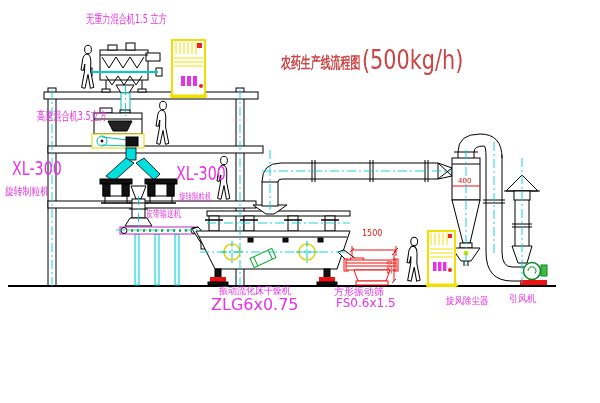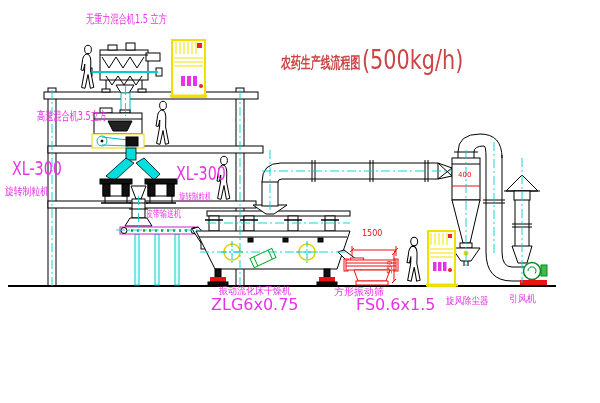--- a/index.html
+++ b/index.html
@@ -314,22 +314,22 @@
 <div class="lbl mag" style="left:5px;top:186px;font-size:11px;transform:scaleX(0.8);">旋转制粒机</div>
 <div class="lbl mag" style="left:176px;top:164px;font-size:19px;transform:scaleX(0.75);">XL-300</div>
 <div class="lbl mag" style="left:179px;top:192px;font-size:10px;transform:scaleX(0.65);">旋转制粒机</div>
 
 <div class="lbl mag" style="left:146px;top:209px;font-size:10px;transform:scaleX(0.7);">皮带输送机</div>
 
 <div class="lbl mag" style="left:219px;top:286px;font-size:10px;transform:scaleX(0.9);">振动流化床干燥机</div>
 <div class="lbl mag" style="left:211px;top:297px;font-size:16px;">ZLG6x0.75</div>
 
 <div class="lbl mag" style="left:334px;top:287px;font-size:10px;">方形振动筛</div>
-<div class="lbl mag" style="left:356px;top:297px;font-size:16px;">FS0.6x1.5</div>
+<div class="lbl mag" style="left:336px;top:297px;font-size:12px;">FS0.6x1.5</div>
 
 <div class="lbl mag" style="left:446px;top:296px;font-size:10px;transform:scaleX(0.85);">旋风除尘器</div>
 <div class="lbl mag" style="left:509px;top:294px;font-size:10px;transform:scaleX(0.9);">引风机</div>
 
 <div class="lbl dim" style="left:362px;top:230px;font-size:8px;">1500</div>
-<div class="lbl dim" style="left:458px;top:172px;font-size:7px;">400</div>
+<div class="lbl dim" style="left:458px;top:178px;font-size:7px;">400</div>
 <div class="lbl dim" style="left:387px;top:274px;font-size:7px;transform:rotate(-90deg);">550</div>
 
 </div>
 
 </body></html>

